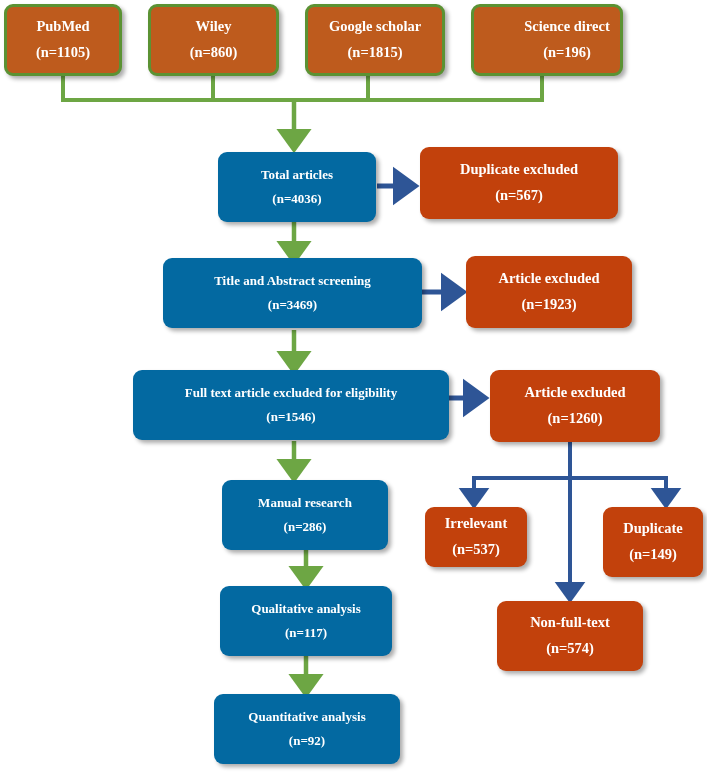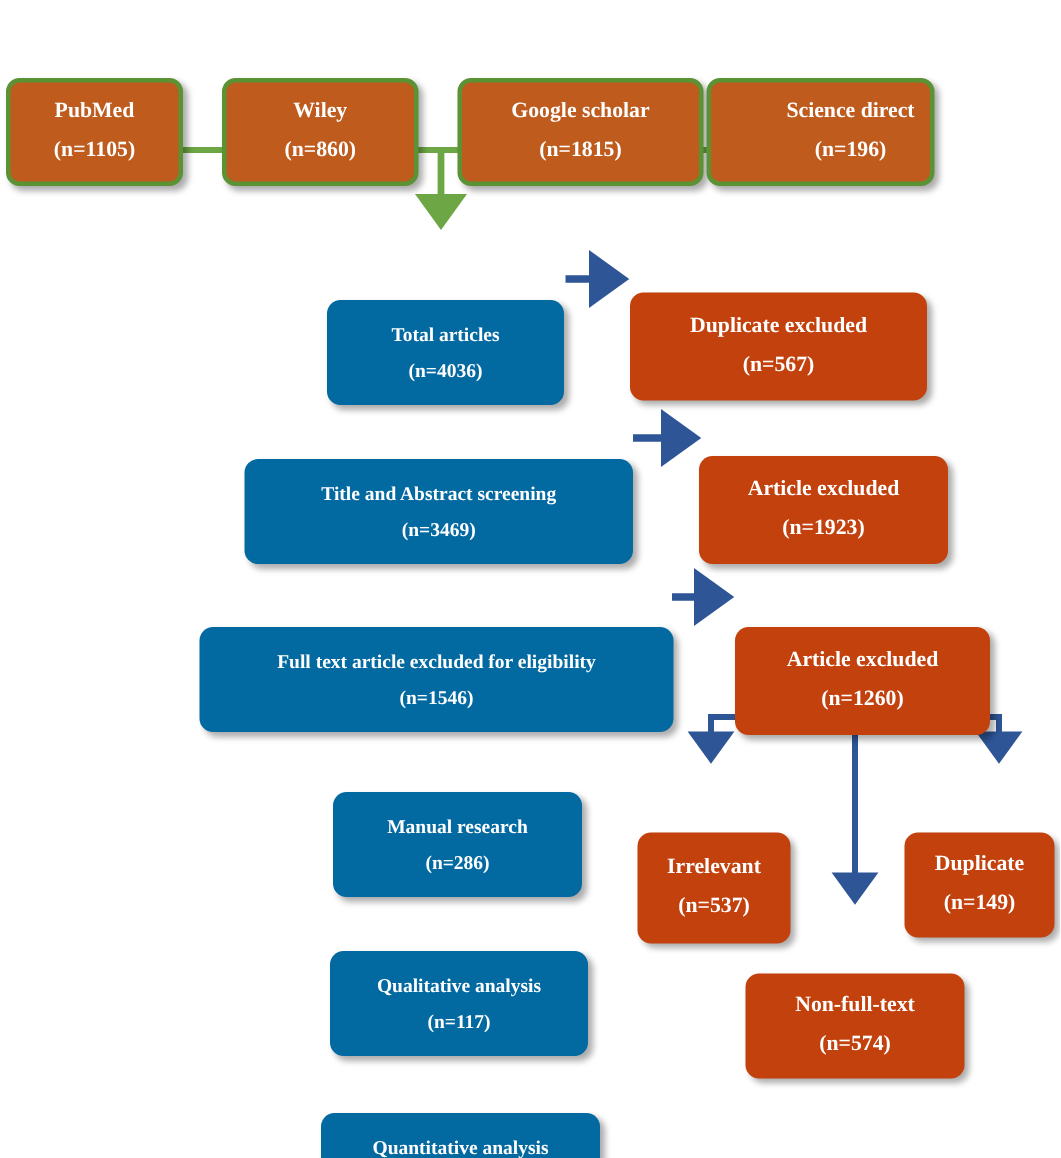--- a/index.html
+++ b/index.html
@@ -31,21 +31,20 @@
     align-items: center;
     justify-content: center;
     text-align: center;
     color: #ffffff;
     font-weight: bold;
     border-radius: 9px;
     box-shadow: 3px 3px 4px rgba(0,0,0,0.33);
     padding: 2px 4px;
     line-height: 1.1;
     z-index: 5;
-    margin-top: 48px;
   }
   .node .lbl {
     display: block;
   }
   .node .cnt {
     display: block;
     margin-top: 0.72em;
   }
   .node.source {
     background: #BE5B1D;
@@ -113,21 +112,21 @@
   <div class="node source" style="left:4px; top:4px; width:118px; height:72px;">
     <span class="lbl">PubMed</span>
     <span class="cnt">(n=1105)</span>
   </div>
 
   <div class="node source" style="left:148px; top:4px; width:131px; height:72px;">
     <span class="lbl">Wiley</span>
     <span class="cnt">(n=860)</span>
   </div>
 
-  <div class="node source" style="left:305px; top:4px; width:164px; height:72px;text-align:center;">
+  <div class="node source" style="left:305px; top:4px; width:140px; height:72px;text-align:center;">
     <span class="lbl">Google scholar</span>
     <span class="cnt">(n=1815)</span>
   </div>
 
   <div class="node source" style="left:471px; top:4px; width:152px; height:72px;padding-left:44px;">
     <span class="lbl">Science direct</span>
     <span class="cnt">(n=196)</span>
   </div>
 
   <div class="node green" style="left:218px; top:152px; width:158px; height:70px;">
@@ -168,21 +167,21 @@
   <div class="node blue" style="left:466px; top:256px; width:166px; height:72px;">
     <span class="lbl">Article excluded</span>
     <span class="cnt">(n=1923)</span>
   </div>
 
   <div class="node blue" style="left:490px; top:370px; width:170px; height:72px;">
     <span class="lbl">Article excluded</span>
     <span class="cnt">(n=1260)</span>
   </div>
 
-  <div class="node blue" style="left:425px; top:507px; width:102px; height:74px;">
+  <div class="node blue" style="left:425px; top:507px; width:102px; height:60px;">
     <span class="lbl">Irrelevant</span>
     <span class="cnt">(n=537)</span>
   </div>
 
   <div class="node blue" style="left:497px; top:601px; width:146px; height:70px;">
     <span class="lbl">Non-full-text</span>
     <span class="cnt">(n=574)</span>
   </div>
 
   <div class="node blue" style="left:603px; top:507px; width:100px; height:70px;">

